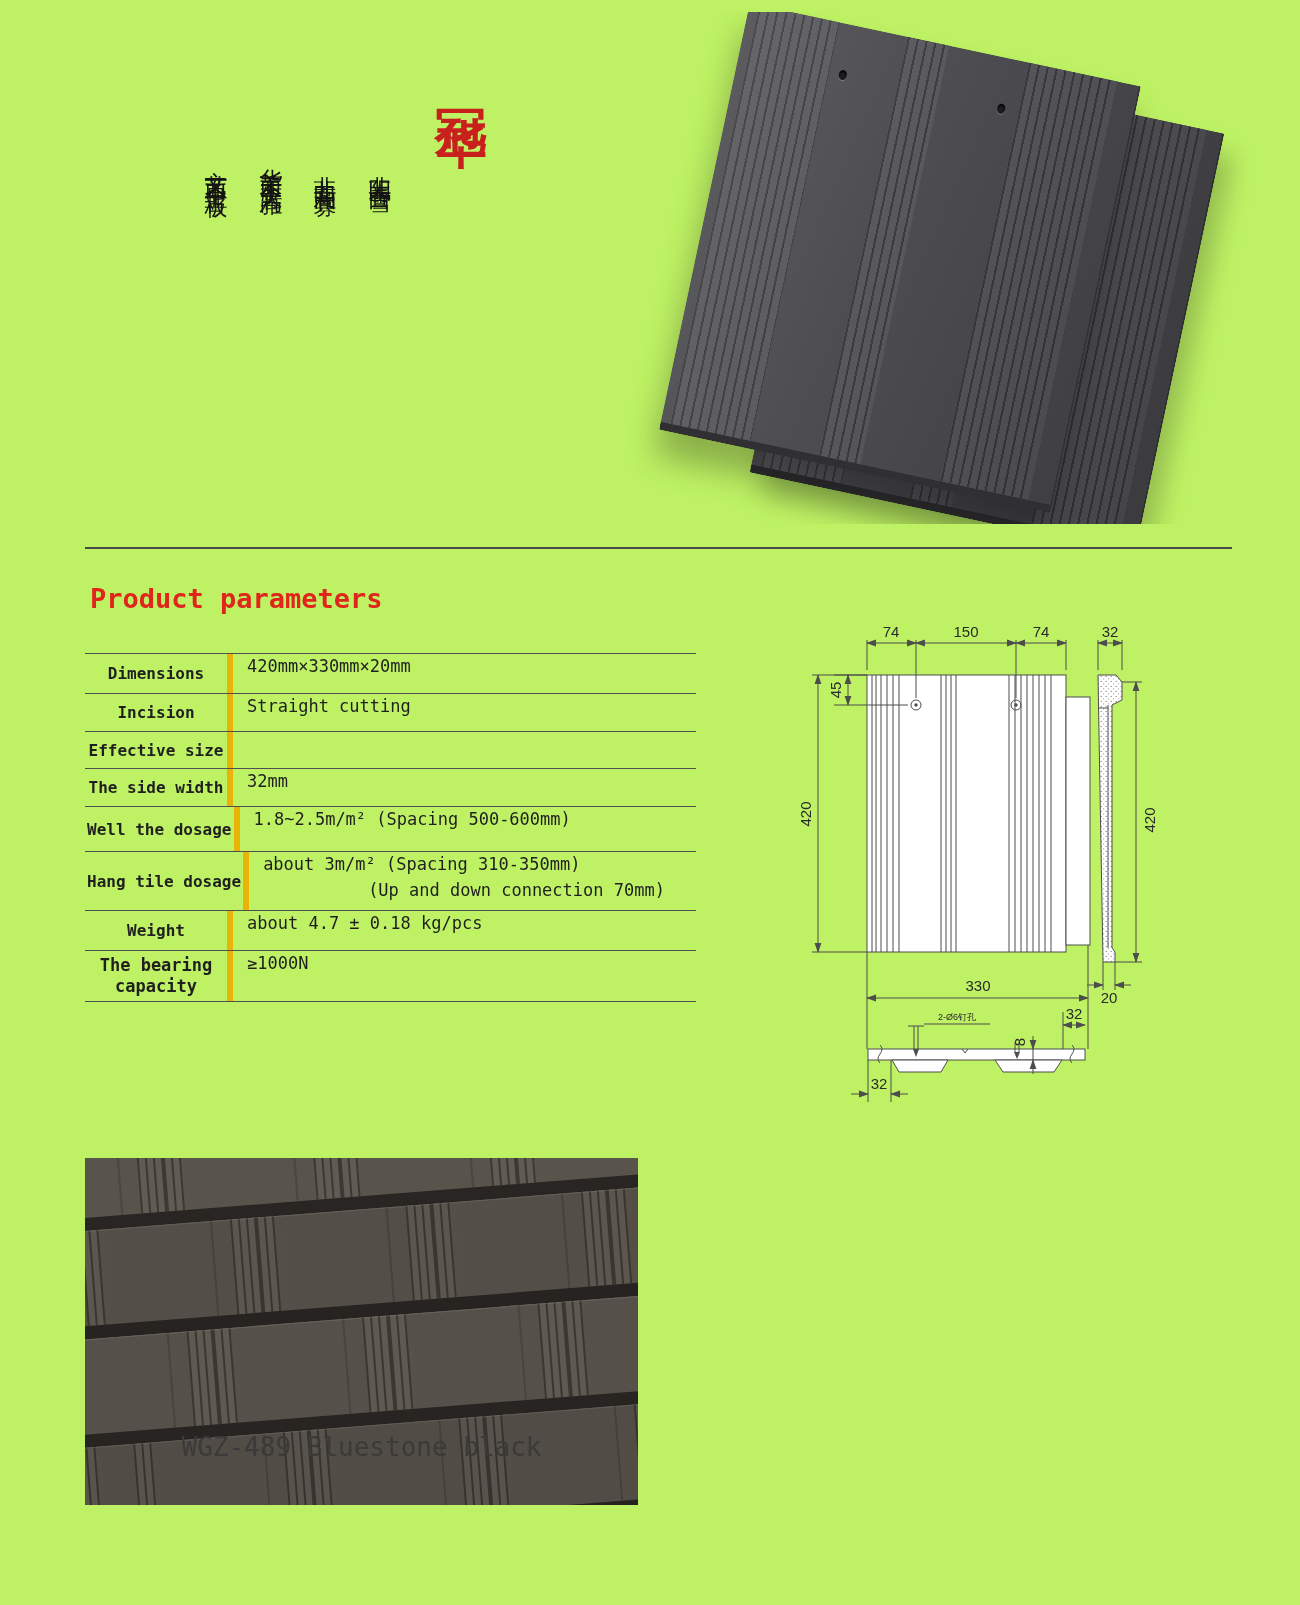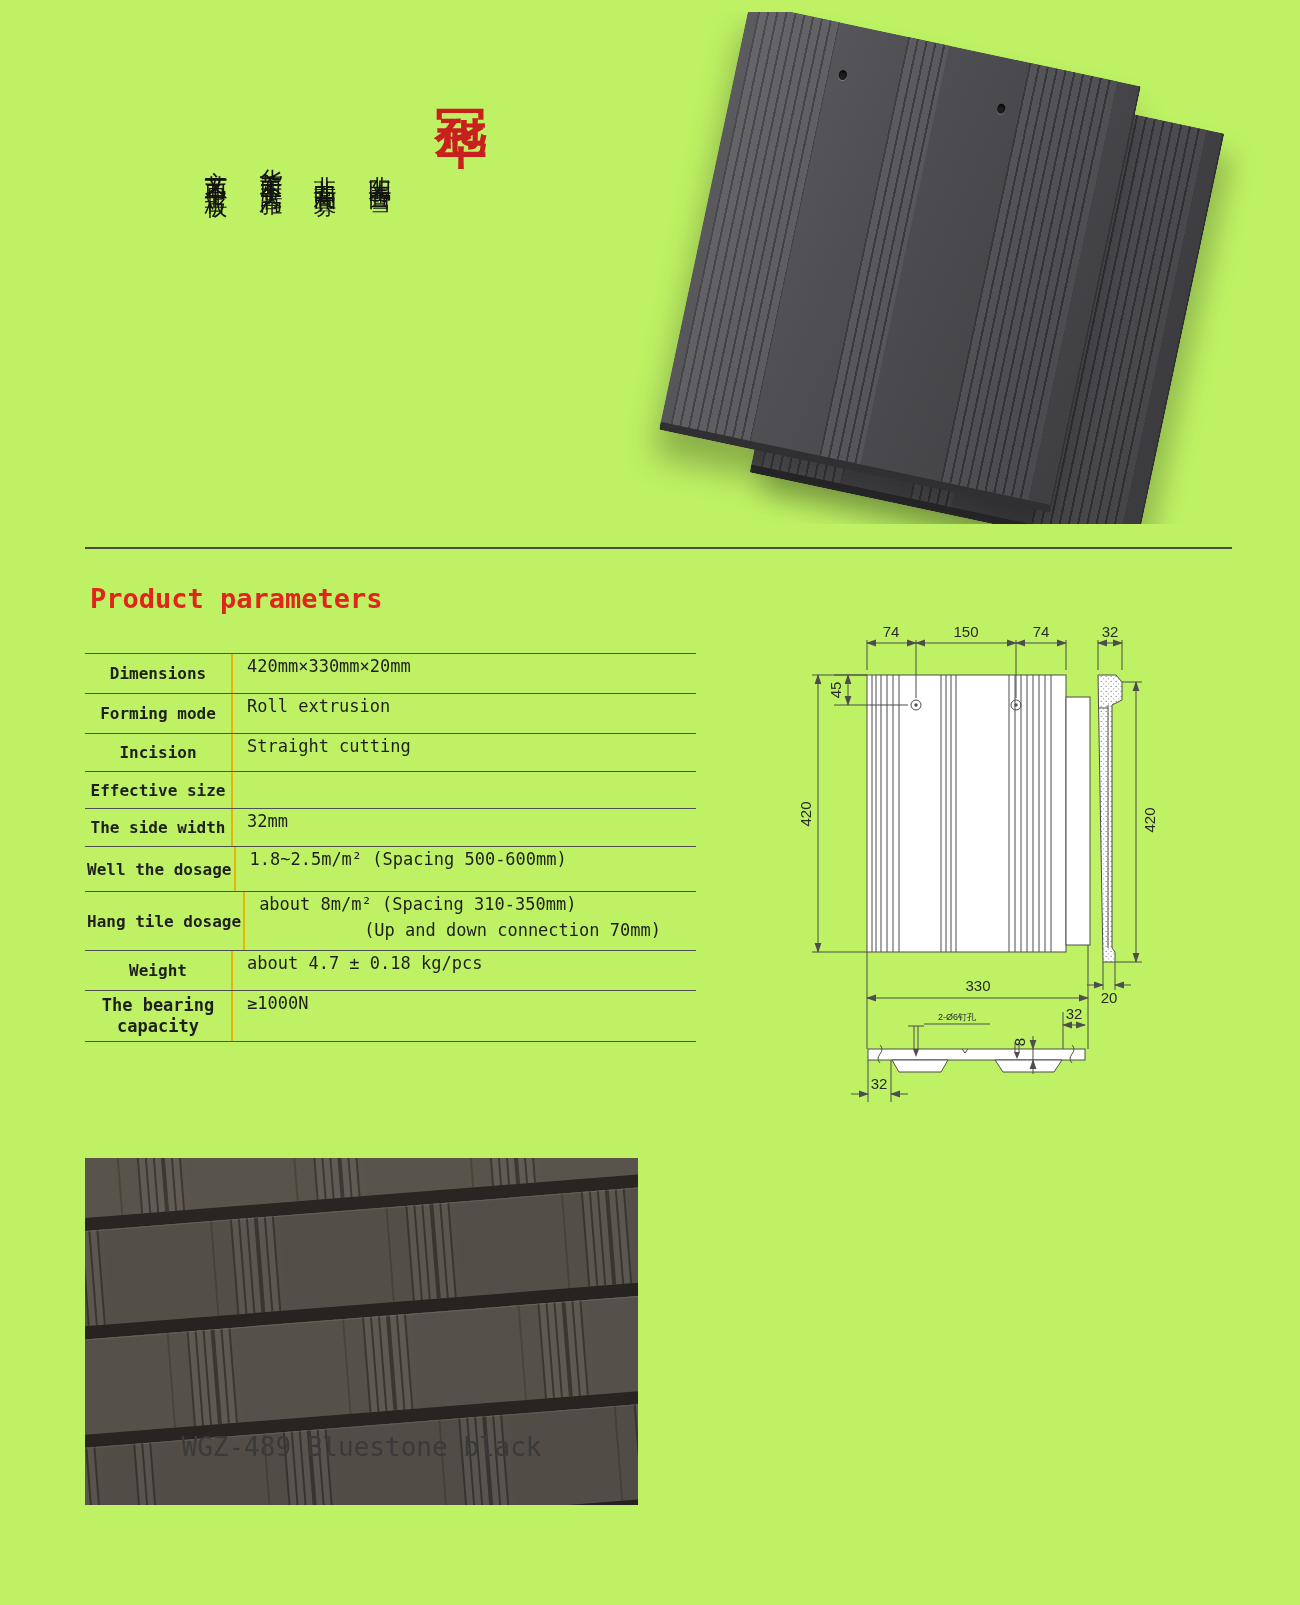--- a/index.html
+++ b/index.html
@@ -42,21 +42,21 @@
 
   
   .divider{position:absolute;left:85px;top:547px;width:1147px;height:2px;background:#4a4a4a;}
   .heading{position:absolute;left:90px;top:583px;font-size:27px;color:#e0251c;
            letter-spacing:0px;font-weight:700;}
 
   
   .params{position:absolute;left:85px;top:653px;width:611px;}
   .prow{display:flex;align-items:stretch;border-top:1px solid #4f4f4f;box-sizing:border-box;}
   .prow:last-child{border-bottom:1px solid #4f4f4f;}
-  .plabel{flex:0 0 148px;border-right:2px solid #eab308;display:flex;align-items:center;
+  .plabel{flex:0 0 148px;border-right:6px solid #eab308;display:flex;align-items:center;
           justify-content:center;text-align:center;font-size:16px;font-weight:700;
           padding:0 2px;box-sizing:border-box;white-space:nowrap;}
   .plabel.wrap{white-space:normal;line-height:1.25;}
   .plabel.small{font-size:17px;}
   .pvalue{flex:1;display:flex;flex-direction:column;justify-content:flex-start;
           padding-left:14px;font-size:17px;line-height:1.5;}
   .pvalue .indent{padding-left:105px;}
 
   
   .drawing{position:absolute;left:770px;top:600px;}
@@ -108,26 +108,20 @@
   <div class="divider"></div>
   <h2 class="heading" style="margin:0;">Product parameters</h2>
 
   <div class="params">
     <div class="prow" style="height:40px">
       <div class="plabel">Dimensions</div>
       <div class="pvalue">
           <span>420mm×330mm×20mm</span>
         </div>
     </div>
-    <div class="prow" style="height:40px">
-      <div class="plabel">Forming mode</div>
-      <div class="pvalue">
-          <span>Roll extrusion</span>
-        </div>
-    </div>
     <div class="prow" style="height:38px">
       <div class="plabel">Incision</div>
       <div class="pvalue">
           <span>Straight cutting</span>
         </div>
     </div>
     <div class="prow" style="height:37px">
       <div class="plabel">Effective size</div>
     </div>
     <div class="prow" style="height:38px">
@@ -138,21 +132,21 @@
     </div>
     <div class="prow" style="height:45px">
       <div class="plabel">Well the dosage</div>
       <div class="pvalue">
           <span>1.8~2.5m/m² (Spacing 500-600mm)</span>
         </div>
     </div>
     <div class="prow" style="height:59px">
       <div class="plabel">Hang tile dosage</div>
       <div class="pvalue">
-        <span>about 8m/m² (Spacing 310-350mm)</span>
+        <span>about 3m/m² (Spacing 310-350mm)</span>
         <span class="indent">(Up and down connection 70mm)</span>
       </div>
     </div>
     <div class="prow" style="height:40px">
       <div class="plabel">Weight</div>
       <div class="pvalue">
           <span>about 4.7 ± 0.18 kg/pcs</span>
         </div>
     </div>
     <div class="prow" style="height:52px">

